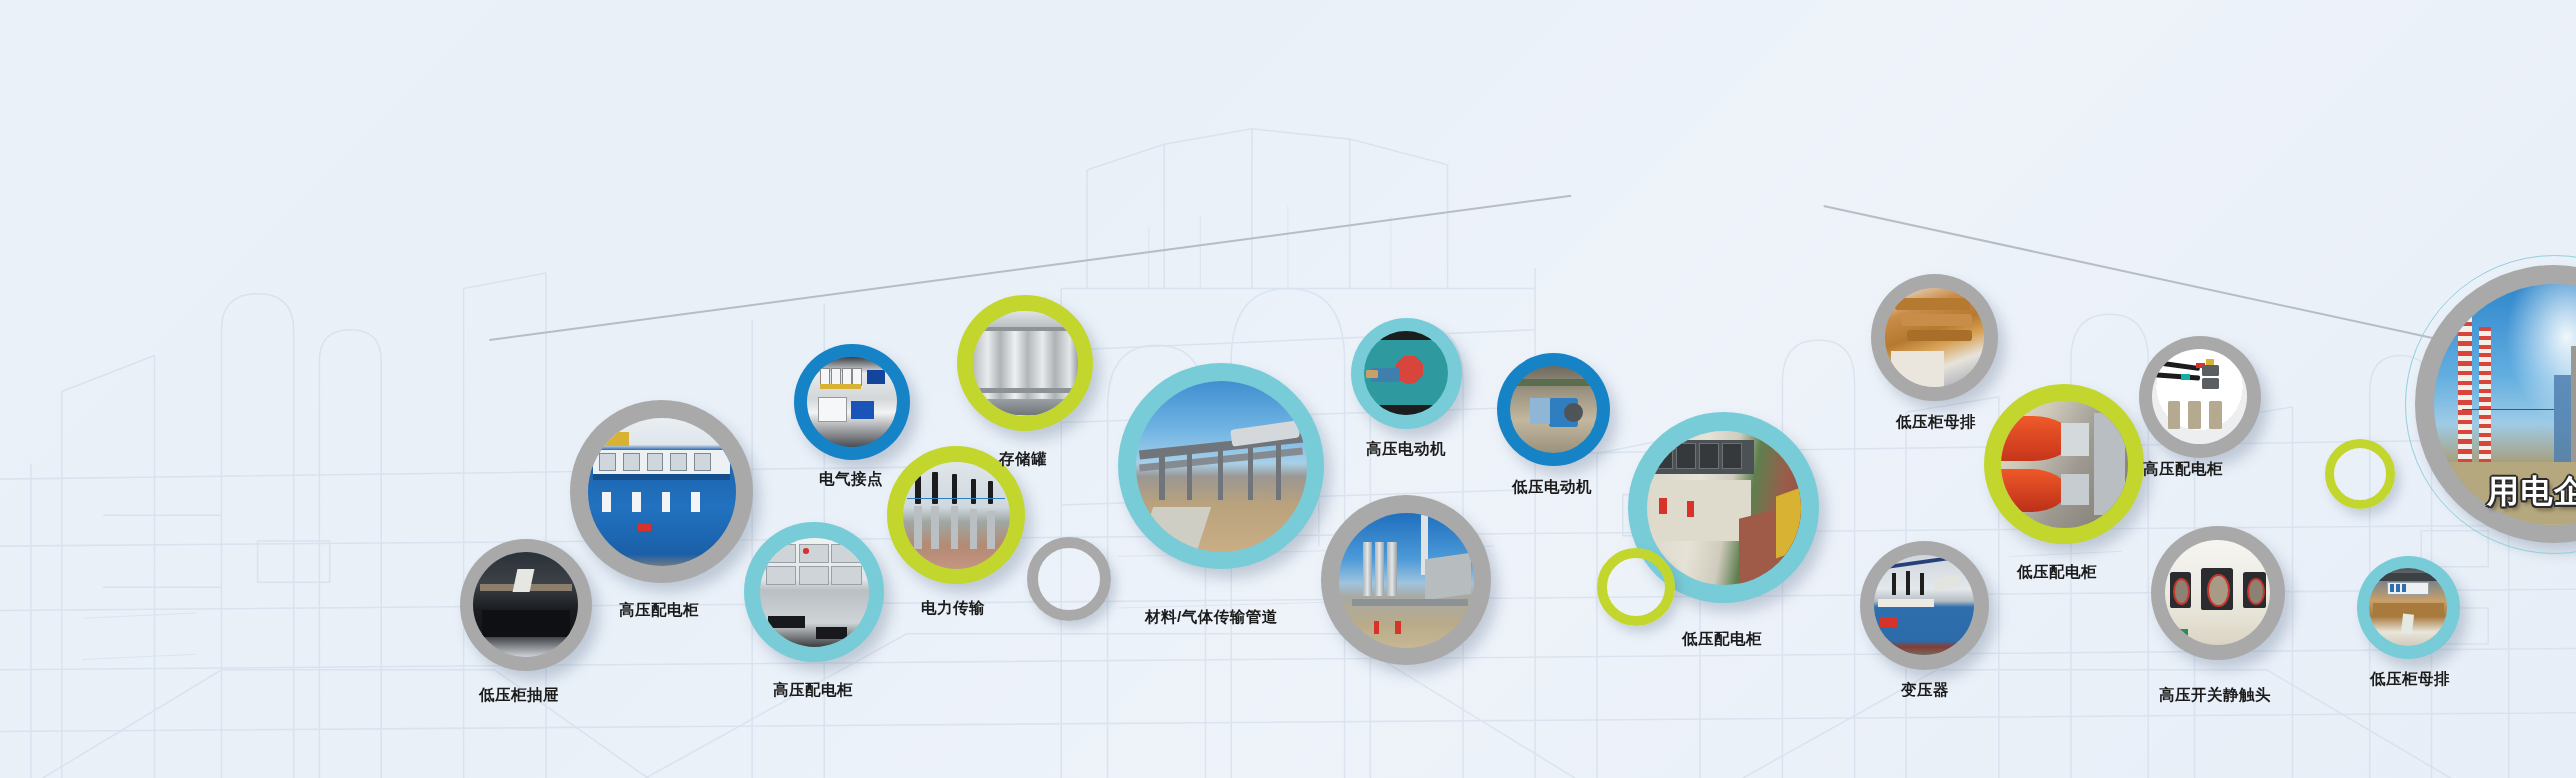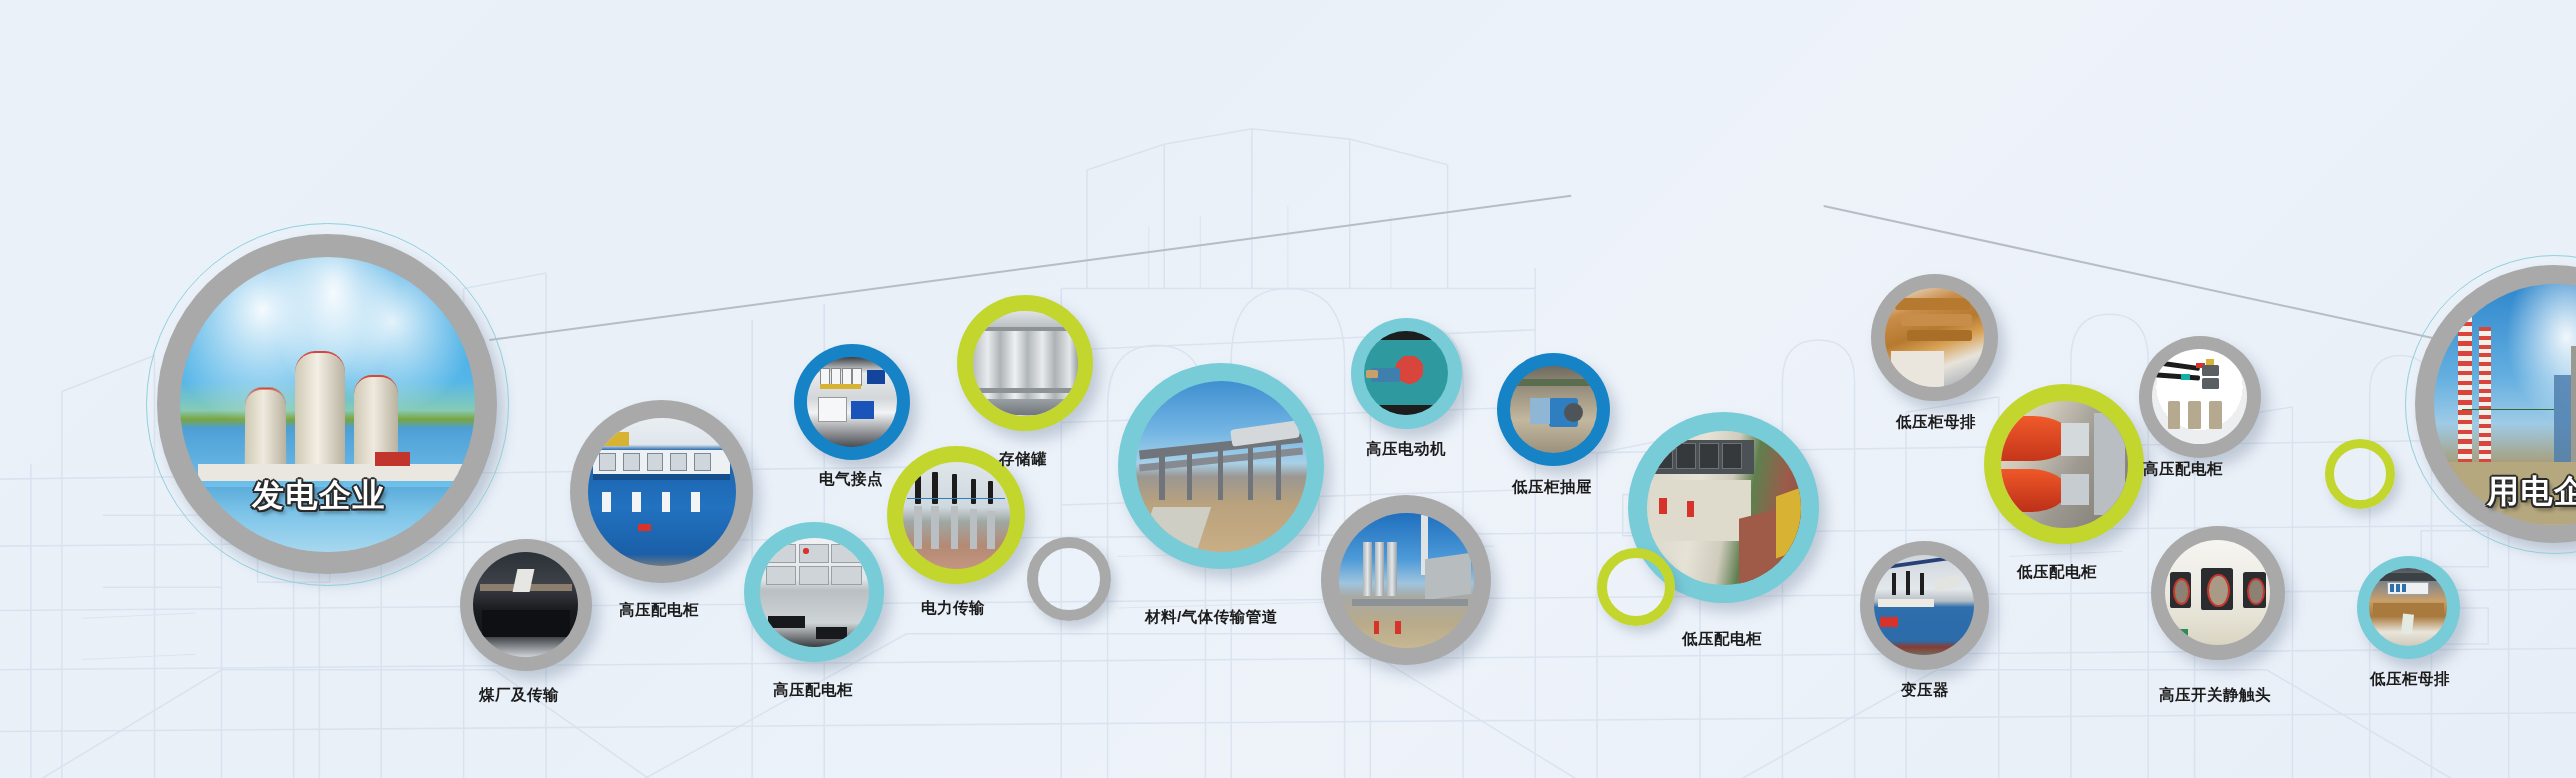--- a/index.html
+++ b/index.html
@@ -113,49 +113,20 @@
     </svg>
   </div>
 
   <div class="connectors">
     <svg viewBox="0 0 5443 1512" preserveAspectRatio="none">
       <line x1="950" y1="660" x2="3050" y2="380" stroke="#b7bdc4" stroke-width="4"></line>
       <line x1="3540" y1="400" x2="4740" y2="660" stroke="#b7bdc4" stroke-width="4"></line>
     </svg>
   </div>
 
-  <div class="node" style="left:157px;top:234px;width:340px;height:340px;">
-    <div class="halo" style="left:-11.3px;top:-11.3px;width:363px;height:363px;"></div>
-    <div class="ring" style="width:340px;height:340px;background:#a9a9a9;"></div>
-    <div class="photo" style="left:23px;top:23px;width:295px;height:295px;
-                background-image:
-                  radial-gradient(ellipse at 28% 18%, rgba(255,255,255,.95) 0%, rgba(255,255,255,0) 34%),
-                  radial-gradient(ellipse at 52% 12%, rgba(255,255,255,.92) 0%, rgba(255,255,255,0) 30%),
-                  radial-gradient(ellipse at 72% 22%, rgba(255,255,255,.85) 0%, rgba(255,255,255,0) 28%),
-                  linear-gradient(#2f9fe0 0%, #55b6e8 42%, #86cbb6 52%, #7aa53e 55%, #4e9fd6 58%, #6fc0ea 78%, #9fd6f0 100%);">
-
-      <div style="position:absolute;left:22%;top:44%;width:14%;height:28%;
-                  background:linear-gradient(90deg,#cfc9b4,#efeade 45%,#b9b2a0);
-                  border-top:2.1px solid #d4483c;border-radius:40% 40% 6% 6%/22% 22% 3% 3%;
-                  transform:perspective(103px) rotateX(2deg);"></div>
-      <div style="position:absolute;left:39%;top:32%;width:17%;height:40%;
-                  background:linear-gradient(90deg,#cfc9b4,#f3efe4 45%,#b9b2a0);
-                  border-top:2.6px solid #d4483c;border-radius:40% 40% 6% 6%/18% 18% 3% 3%;"></div>
-      <div style="position:absolute;left:59%;top:40%;width:15%;height:32%;
-                  background:linear-gradient(90deg,#cfc9b4,#efeade 45%,#b9b2a0);
-                  border-top:2.1px solid #d4483c;border-radius:40% 40% 6% 6%/20% 20% 3% 3%;"></div>
-
-      <div style="position:absolute;left:6%;top:70%;width:90%;height:6%;background:#e9e7df;"></div>
-      <div style="position:absolute;left:66%;top:66%;width:12%;height:5%;background:#c2352c;"></div>
-
-      <div style="position:absolute;left:0;top:78%;width:100%;height:22%;
-                  background:linear-gradient(#5aa9d9,#7cc3e8 40%,#a9d8ef);opacity:.85;"></div>
-    </div>
-    <div class="hero-label" style="left:95px;top:240px;">发电企业</div>
-  </div>
 
 
   <div class="node" style="left:2415px;top:265px;width:278px;height:278px;">
     <div class="halo" style="left:-10.3px;top:-10.3px;width:299px;height:299px;"></div>
     <div class="ring" style="width:278px;height:278px;background:#a9a9a9;"></div>
     <div class="photo" style="left:18.5px;top:18.5px;width:241px;height:241px;
                 background-image:
                   radial-gradient(ellipse at 55% 22%, rgba(255,255,255,.92) 0%, rgba(255,255,255,0) 32%),
                   radial-gradient(ellipse at 78% 38%, rgba(255,255,255,.7) 0%, rgba(255,255,255,0) 26%),
                   linear-gradient(#2f87cc 0%, #62aee0 38%, #9ecbe6 58%, #a79a72 76%, #bdae84 100%);">
@@ -174,21 +145,21 @@
 
   <div class="node" style="left:460px;top:539px;">
     <div class="ring" style="width:132px;height:132px;background:#a9a9a9;"></div>
     <div class="photo" style="left:13.4px;top:13.4px;width:105px;height:105px;
                 background-image:linear-gradient(#2b3138 0%,#3d4148 30%,#1a1c1f 55%,#14161a 75%,#cfd4d8 100%);">
       <div style="position:absolute;left:6%;top:30%;width:88%;height:7%;background:#8d7f6d;"></div>
       <div style="position:absolute;left:40%;top:16%;width:16%;height:22%;background:#e6e6e2;transform:skewX(-12deg);"></div>
       <div style="position:absolute;left:8%;top:55%;width:84%;height:26%;background:#0f1013;"></div>
     </div>
   </div>
-  <div class="label small" style="left:479px;top:685px;">煤厂及传输</div>
+  <div class="label small" style="left:479px;top:685px;">低压柜抽屉</div>
 
   <div class="node" style="left:570px;top:400px;">
     <div class="ring" style="width:183px;height:183px;background:#a9a9a9;"></div>
     <div class="photo" style="left:17.5px;top:17.5px;width:148px;height:148px;
                 background-image:linear-gradient(#e9eef2 0%,#dfe6ec 18%,#1a5fa8 22%,#2272c0 60%,#1a5fa8 92%,#6f7a84 100%);">
         <div style="position:absolute;left:4%;top:22%;width:92%;height:16%;background:#eef1f3;"></div>
         <div style="position:absolute;left:4%;top:38%;width:92%;height:4%;background:#154f8e;"></div>
         <div style="position:absolute;left:8%;top:24%;width:10%;height:11%;background:#cfd6dc;border:0.5px solid #7d8a95;"></div>
         <div style="position:absolute;left:24%;top:24%;width:10%;height:11%;background:#cfd6dc;border:0.5px solid #7d8a95;"></div>
         <div style="position:absolute;left:40%;top:24%;width:10%;height:11%;background:#cfd6dc;border:0.5px solid #7d8a95;"></div>
@@ -316,21 +287,21 @@
   <div class="node" style="left:1497px;top:353px;">
     <div class="ring" style="width:113px;height:113px;background:#1683c6;"></div>
     <div class="photo" style="left:13.4px;top:13.4px;width:87px;height:87px;
                 background-image:linear-gradient(#6e6a5e 0%,#9a9280 28%,#c3b79e 62%,#9b917c 100%);">
         <div style="position:absolute;left:44%;top:36%;width:34%;height:34%;background:#2f7fc0;border-radius:3.1px;"></div>
         <div style="position:absolute;left:62%;top:42%;width:22%;height:22%;background:#4f5458;border-radius:50%;"></div>
         <div style="position:absolute;left:22%;top:36%;width:24%;height:30%;background:#8fb6d4;"></div>
         <div style="position:absolute;left:4%;top:14%;width:92%;height:8%;background:#5a6d4e;"></div>
     </div>
   </div>
-  <div class="label small" style="left:1512px;top:477px;">低压柜抽屉</div>
+  <div class="label small" style="left:1512px;top:477px;">低压电动机</div>
 
   <div class="node" style="left:1628px;top:412px;">
     <div class="ring" style="width:191px;height:191px;background:#77ccd8;"></div>
     <div class="photo" style="left:18.5px;top:18.5px;width:154px;height:154px;
                 background-image:linear-gradient(100deg,#d8d5c8 0%,#e6e3d6 34%,#cfcbbd 52%,#5f7f4f 64%,#9c5b4a 82%,#8a4e3f 100%);">
         <div style="position:absolute;left:2%;top:6%;width:68%;height:22%;background:#4c5155;"></div>
         <div style="position:absolute;left:4%;top:8%;width:12%;height:16%;background:#35393c;border:0.5px solid #6d7276;"></div>
         <div style="position:absolute;left:19%;top:8%;width:12%;height:16%;background:#35393c;border:0.5px solid #6d7276;"></div>
         <div style="position:absolute;left:34%;top:8%;width:12%;height:16%;background:#35393c;border:0.5px solid #6d7276;"></div>
         <div style="position:absolute;left:49%;top:8%;width:12%;height:16%;background:#35393c;border:0.5px solid #6d7276;"></div>

